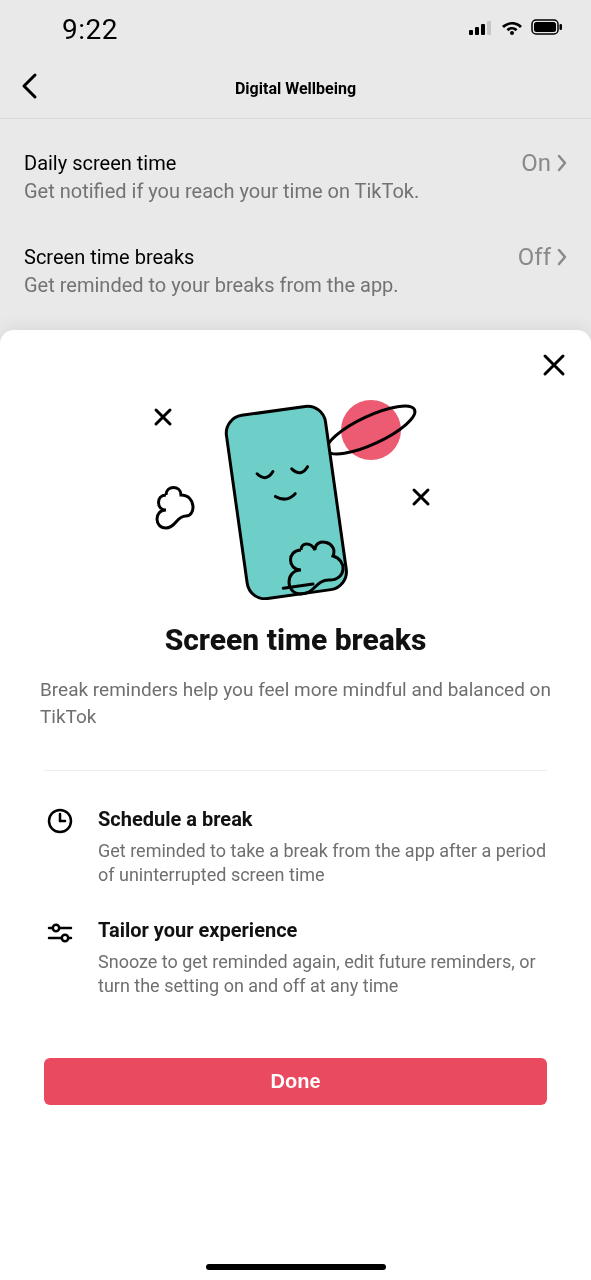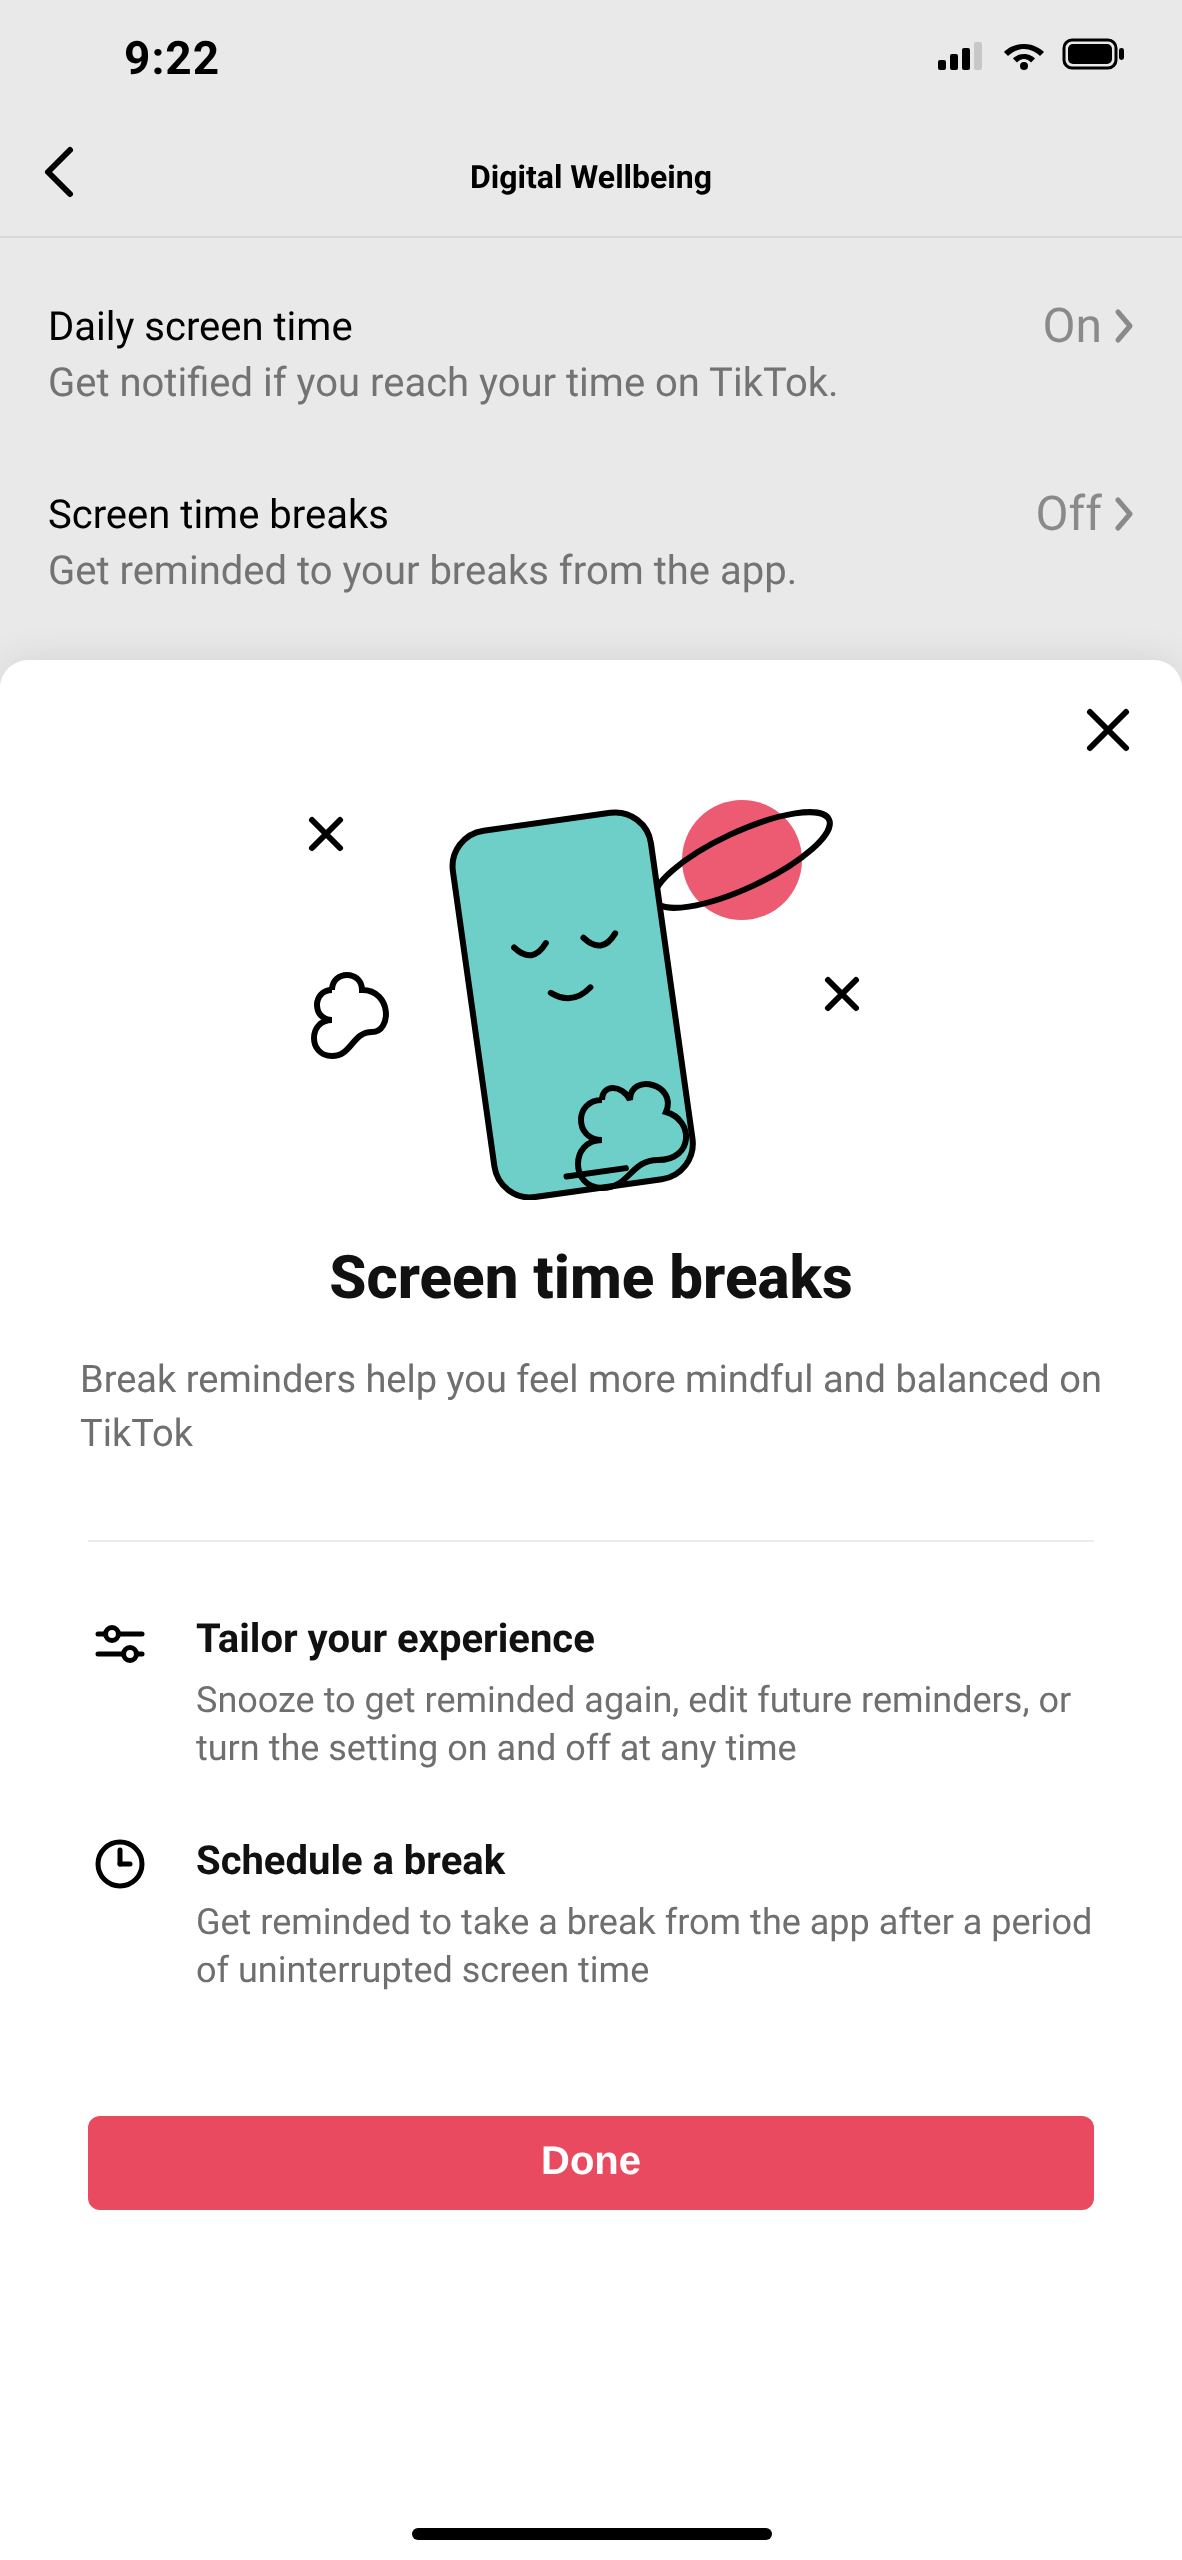--- a/index.html
+++ b/index.html
@@ -1,20 +1,20 @@
 <!DOCTYPE html>
 <html><head>
 <meta charset="utf-8">
 <style>
   * { box-sizing: border-box; margin: 0; padding: 0; }
   html, body { width: 591px; height: 1280px; font-family: -apple-system, BlinkMacSystemFont, "Segoe UI", Roboto, Helvetica, Arial, sans-serif; background: #e9e9e9; overflow: hidden; }
 
   
   .status-bar { height: 58px; display: flex; align-items: center; justify-content: space-between; padding: 0 28px 0 62px; }
-  .status-time { font-size: 23px; font-weight: 700; letter-spacing: 0.5px; }
+  .status-time { font-size: 28px; font-weight: 400; letter-spacing: 0.5px; }
   .status-icons { display: flex; align-items: center; gap: 8px; }
 
   
   .nav-header { height: 60px; display: flex; align-items: center; position: relative; }
   .back-btn { position: absolute; left: 20px; top: 50%; transform: translateY(-50%); }
   .nav-title { flex: 1; text-align: center; font-size: 16px; font-weight: 700; color: #000; }
 
   .nav-divider { height: 1px; background: #d9d9d9; }
 
   
@@ -165,45 +165,45 @@
 
   <div class="sheet-title">Screen time breaks</div>
   <div class="sheet-sub">Break reminders help you feel more mindful and balanced on TikTok</div>
 
   <div class="sheet-divider"></div>
 
   <div class="features">
     <div class="feature">
       <div class="feature-icon">
         <svg width="28" height="28" viewBox="0 0 28 28">
+          <circle cx="14" cy="14" r="11" fill="none" stroke="#000" stroke-width="2.5"></circle>
+          <line x1="14" y1="14" x2="14" y2="7" stroke="#000" stroke-width="2.5" stroke-linecap="round"></line>
+          <line x1="14" y1="14" x2="19" y2="14" stroke="#000" stroke-width="2.5" stroke-linecap="round"></line>
+        </svg>
+      </div>
+      <div class="feature-text">
+        <div class="feature-title">Schedule a break</div>
+        <div class="feature-desc">Get reminded to take a break from the app after a period of uninterrupted screen time</div>
+      </div>
+    </div>
+
+    <div class="feature">
+      <div class="feature-icon">
+        <svg width="28" height="28" viewBox="0 0 28 28">
           <line x1="3" y1="10" x2="25" y2="10" stroke="#000" stroke-width="2.5" stroke-linecap="round"></line>
           <circle cx="10" cy="10" r="3.2" fill="#fff" stroke="#000" stroke-width="2.5"></circle>
           <line x1="3" y1="20" x2="25" y2="20" stroke="#000" stroke-width="2.5" stroke-linecap="round"></line>
           <circle cx="19" cy="20" r="3.2" fill="#fff" stroke="#000" stroke-width="2.5"></circle>
         </svg>
       </div>
       <div class="feature-text">
         <div class="feature-title">Tailor your experience</div>
         <div class="feature-desc">Snooze to get reminded again, edit future reminders, or turn the setting on and off at any time</div>
       </div>
     </div>
-
-    <div class="feature">
-      <div class="feature-icon">
-        <svg width="28" height="28" viewBox="0 0 28 28">
-          <circle cx="14" cy="14" r="11" fill="none" stroke="#000" stroke-width="2.5"></circle>
-          <line x1="14" y1="14" x2="14" y2="7" stroke="#000" stroke-width="2.5" stroke-linecap="round"></line>
-          <line x1="14" y1="14" x2="19" y2="14" stroke="#000" stroke-width="2.5" stroke-linecap="round"></line>
-        </svg>
-      </div>
-      <div class="feature-text">
-        <div class="feature-title">Schedule a break</div>
-        <div class="feature-desc">Get reminded to take a break from the app after a period of uninterrupted screen time</div>
-      </div>
-    </div>
   </div>
 
   <button class="done-btn">
     <span>Done</span>
   </button>
 </div>
 
 <div class="home-indicator"></div>
 
 </body></html>

